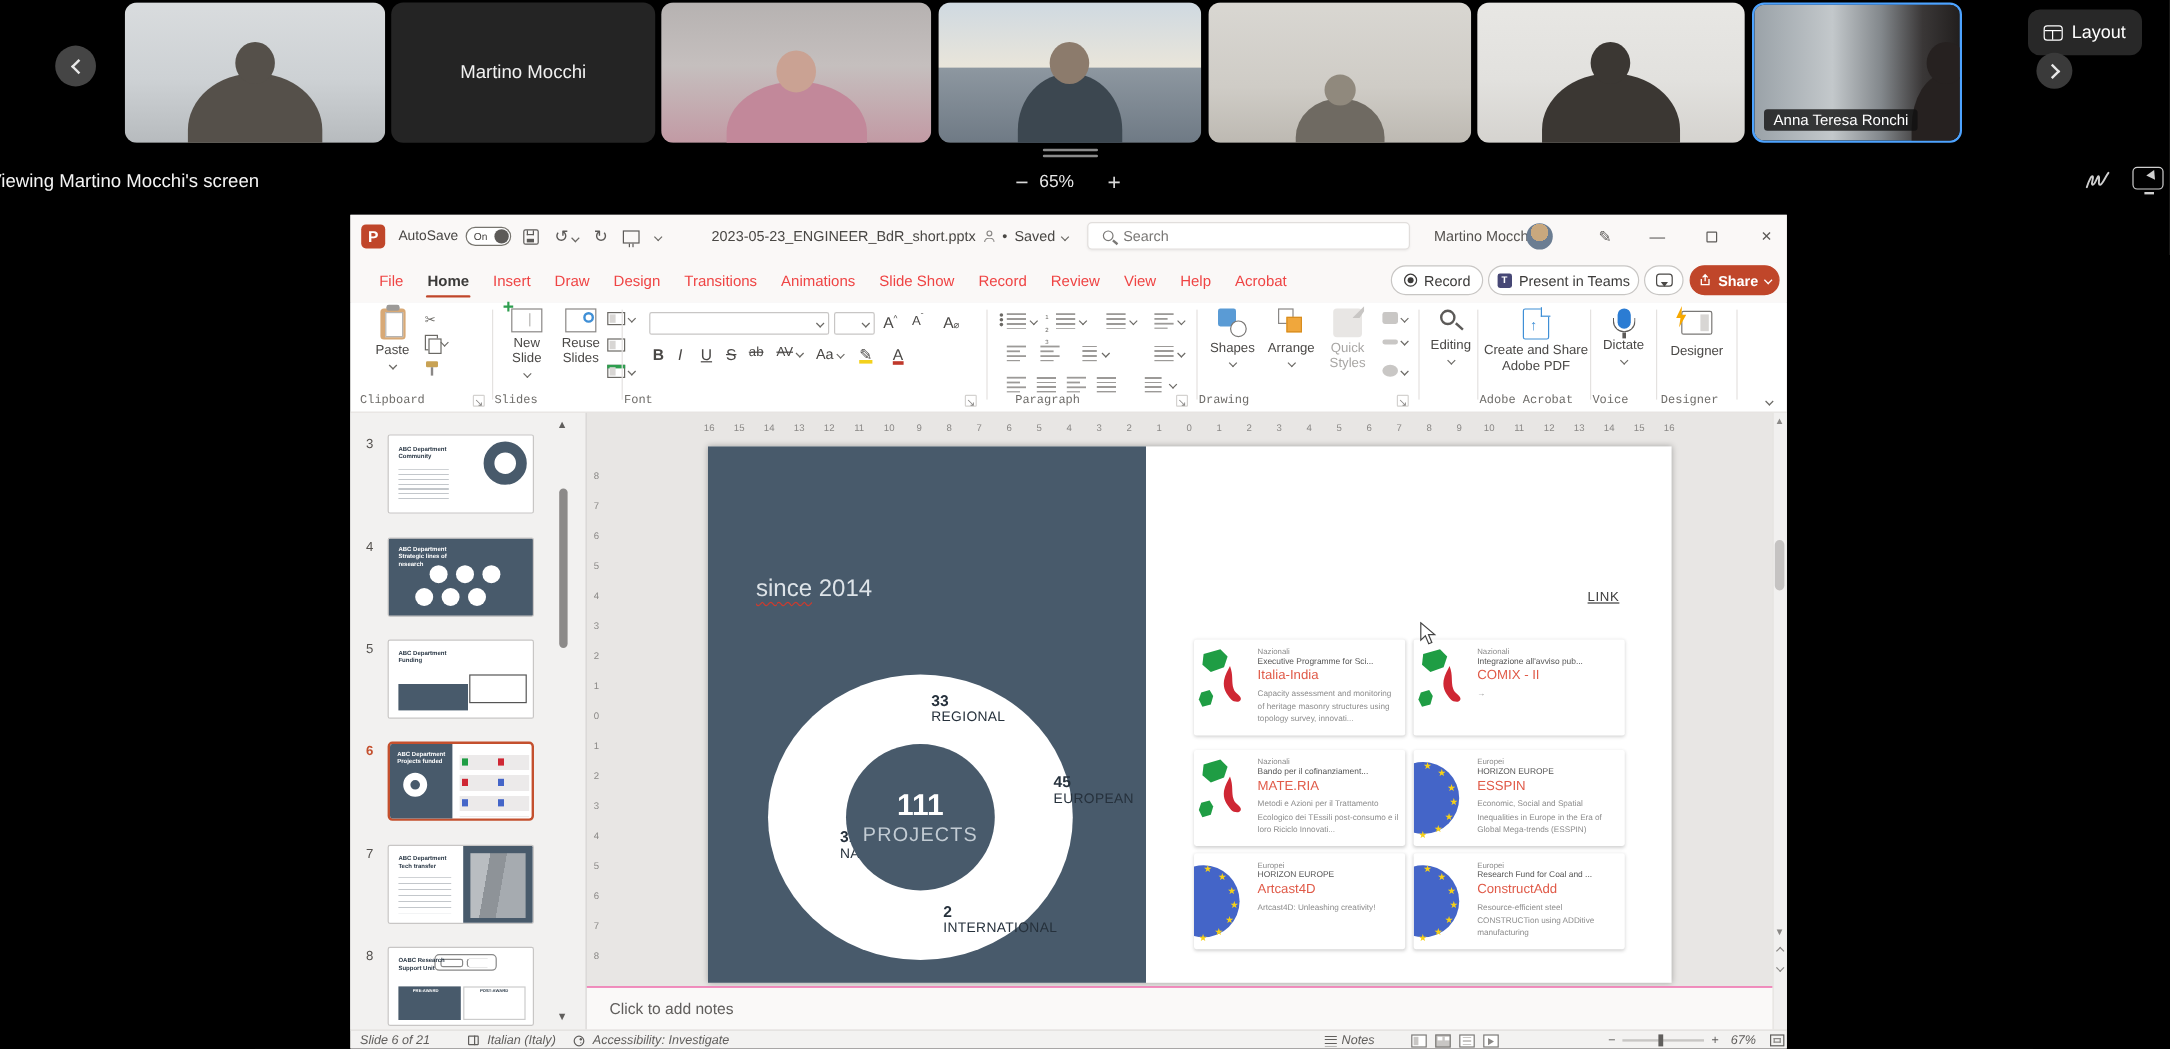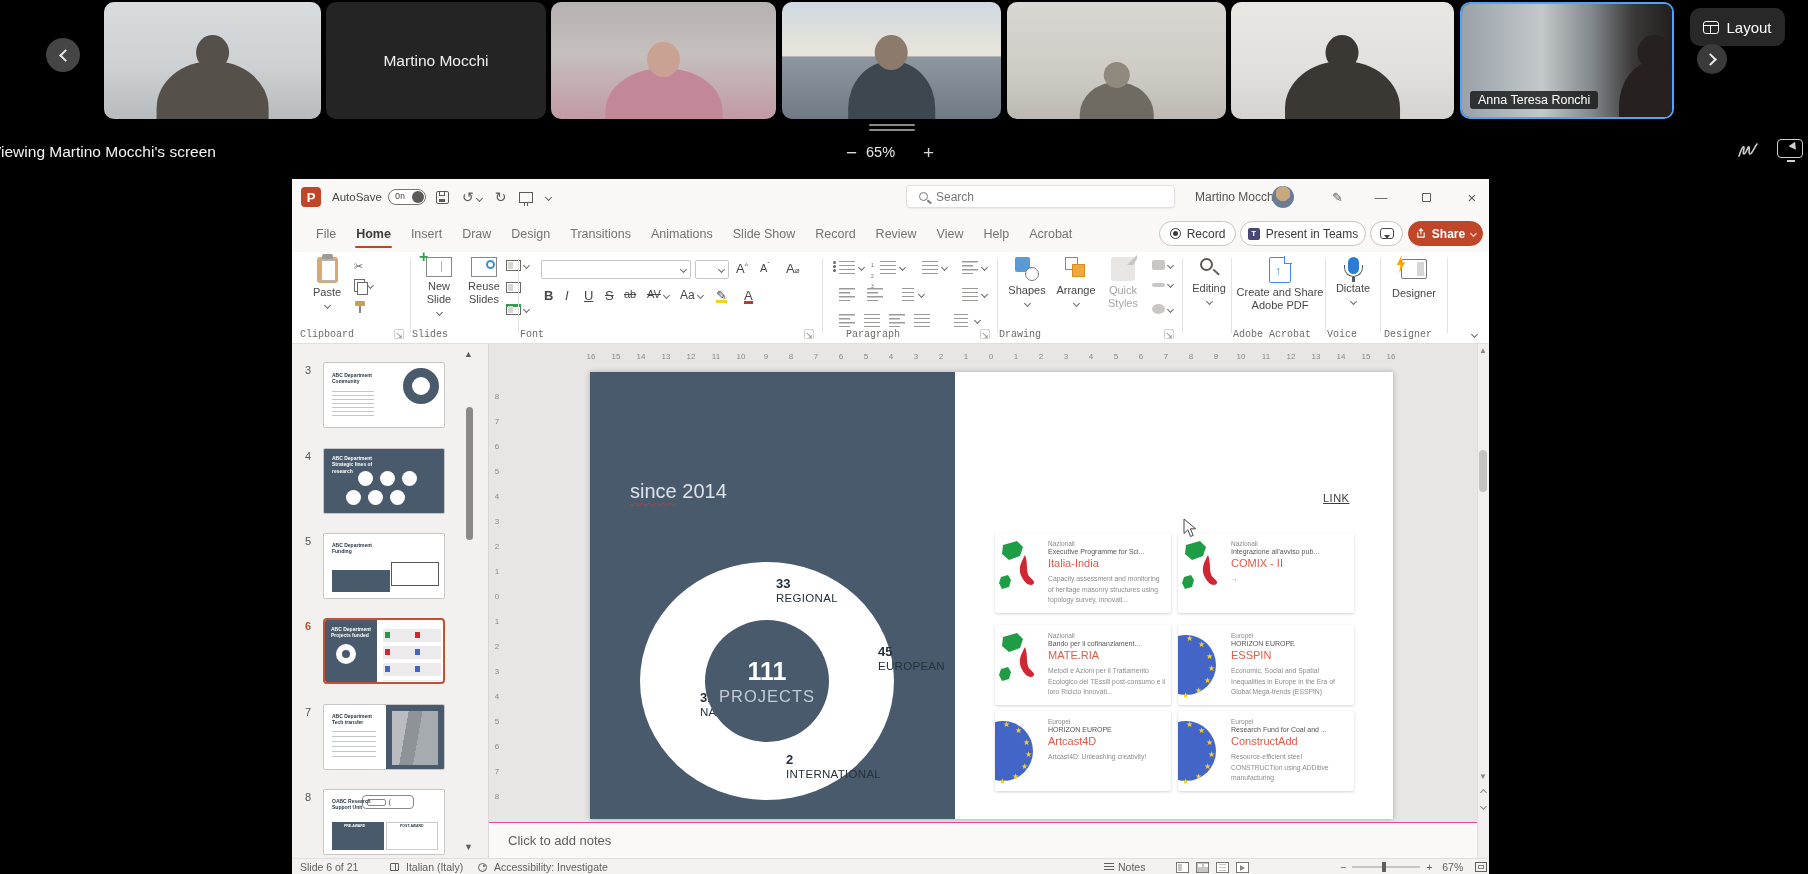--- a/index.html
+++ b/index.html
@@ -61,21 +61,21 @@
         border:4px solid transparent;border-top:7px solid #cfcfcf;transform:rotate(-35deg);}
 
   
   #ppt{position:absolute;left:292px;top:179px;width:1197px;height:695px;background:#e8e6e4;color:#3b3a39;}
   #titlebar{position:absolute;left:0;top:0;right:0;height:36px;background:#faf8f7;}
   .tb-item{position:absolute;top:0;height:36px;display:flex;align-items:center;font-size:11.5px;color:#484644;}
   #ppt-logo{left:9px;} #ppt-logo .lg{width:20px;height:20px;background:#c0462a;border-radius:4px;color:#fff;
         font-weight:bold;font-size:13px;display:flex;align-items:center;justify-content:center;}
   #autosave{left:40px;gap:6px;}
   .toggle{width:38px;height:16px;border:1px solid #77756f;border-radius:9px;position:relative;
-        font-size:8.5px;display:flex;align-items:center;padding-left:6px;color:#484644;background:#fff;font-family:Liberation Mono, monospace;}
+        font-size:8.5px;display:flex;align-items:center;padding-left:6px;color:#484644;background:#fff;}
   .toggle .knob{position:absolute;right:1px;top:1px;width:12px;height:12px;border-radius:50%;background:#5c5a58;}
   #qat{left:144px;gap:13px;color:#5c5a58;}
   .saveic{width:13px;height:13px;border:1.4px solid #5c5a58;border-radius:2px;position:relative;}
   .saveic::before{content:"";position:absolute;left:2px;top:0;width:6px;height:4px;border:1px solid #5c5a58;border-top:none;}
   .saveic::after{content:"";position:absolute;left:2px;bottom:1px;width:6px;height:3px;background:#5c5a58;}
   .uglyph{font-size:14px;color:#5c5a58;}
   .showic{width:14px;height:11px;border:1.4px solid #5c5a58;position:relative;}
   .showic::after{content:"";position:absolute;left:4px;bottom:-4px;width:4px;height:3px;border-left:1px solid #5c5a58;border-right:1px solid #5c5a58;}
   .cv{display:inline-block;width:5px;height:5px;border-right:1.3px solid #6b6965;border-bottom:1.3px solid #6b6965;
         transform:rotate(45deg);vertical-align:middle;}
@@ -94,21 +94,21 @@
         background:radial-gradient(circle at 50% 35%,#c9a87e 0 40%,#6b7d92 41%);}
   #tb-pen{left:1040px;font-size:13px;color:#5c5a58;}
   .winctl{position:absolute;top:0;width:34px;height:36px;display:flex;align-items:center;justify-content:center;
         color:#5c5a58;font-size:13px;cursor:pointer;background:none;border:none;}
   #win-min{left:1072px;} #win-restore{left:1117px;} #win-close{left:1163px;font-size:15px;}
   .restoreic{width:9px;height:9px;border:1.2px solid #5c5a58;border-radius:1px;}
 
   
   #tabrow{position:absolute;left:0;top:36px;right:0;height:37px;background:#faf8f7;}
   #tabs{position:absolute;left:14px;top:0;height:37px;display:flex;}
-  .tab{position:relative;padding:0 10px;display:flex;align-items:center;font-size:12.5px;color:#737373;cursor:pointer;}
+  .tab{position:relative;padding:0 10px;display:flex;align-items:center;font-size:12.5px;color:#ef4444;cursor:pointer;}
   .tab.active{font-weight:bold;color:#3b3a39;}
   .tab.active::after{content:"";position:absolute;left:9px;right:9px;bottom:4px;height:2.5px;background:var(--accent,#b7472a);border-radius:2px;}
   .pill{position:absolute;top:6px;height:25px;border:1px solid #c8c6c4;border-radius:13px;background:#fff;
         display:flex;align-items:center;justify-content:center;gap:6px;font-size:12px;color:#3b3a39;cursor:pointer;}
   #btn-record{left:867px;width:77px;}
   .recdot{width:11px;height:11px;border:1.4px solid #3b3a39;border-radius:50%;position:relative;}
   .recdot::after{content:"";position:absolute;inset:2px;background:#3b3a39;border-radius:50%;}
   #btn-present{left:948px;width:126px;}
   .teamsic{width:12px;height:12px;background:#464775;border-radius:2px;color:#fff;font-size:8px;font-weight:bold;
         display:flex;align-items:center;justify-content:center;}
@@ -259,21 +259,21 @@
   
   #main-scroll-track{position:absolute;right:0;top:0;width:12px;bottom:0;background:#f1f0ef;border-left:1px solid #e1dfdd;}
   #main-scroll-thumb{position:absolute;right:2px;top:106px;width:8px;height:42px;background:#c5c3c2;border-radius:4px;}
   .sarrow{position:absolute;right:1px;font-size:8px;color:#8a8886;width:10px;text-align:center;}
 
   
   #notes{position:absolute;left:197px;right:12px;top:478px;height:36px;background:#faf9f8;border-top:1px solid #ec4899;}
   #notes .ph{position:absolute;left:19px;top:10px;font-size:13px;color:#605e5c;}
   #statusbar{position:absolute;left:0;right:0;bottom:0;height:16px;background:#f3f2f1;
         border-top:1px solid #e1dfdd;font-size:10.5px;color:#605e5c;}
-  .sb{position:absolute;top:1px;display:flex;align-items:center;gap:4px;height:14px;}
+  .sb{position:absolute;top:1px;display:flex;align-items:center;gap:4px;height:14px;font-style:italic;}
   .bookic{width:9px;height:8px;border:1px solid #605e5c;border-radius:1px;position:relative;}
   .bookic::after{content:"";position:absolute;left:4px;top:-1px;bottom:-1px;width:1px;background:#605e5c;}
   .a11yic{width:9px;height:9px;border:1px solid #605e5c;border-radius:50%;position:relative;}
   .a11yic::after{content:"";position:absolute;left:3.5px;top:1.5px;width:2px;height:2px;border-radius:50%;background:#605e5c;box-shadow:0 3px 0 -0.5px #605e5c;}
   .notesic{width:10px;height:9px;background:repeating-linear-gradient(#605e5c 0 1px,transparent 1px 3px);}
   .viewic{width:13px;height:11px;border:1px solid #7a7876;background:#fff;position:relative;cursor:pointer;}
   .viewic.v1::after{content:"";position:absolute;left:1px;top:1px;width:4px;bottom:1px;background:#c8c6c4;}
   .viewic.v2{background:linear-gradient(#fff 0 0) 1px 1px/4px 3px no-repeat,linear-gradient(#fff 0 0) 7px 1px/4px 3px no-repeat,#c8c6c4;}
   .viewic.v3::after{content:"";position:absolute;inset:1px 2px;background:repeating-linear-gradient(#c8c6c4 0 1px,transparent 1px 3px);}
   .viewic.v4::after{content:"";position:absolute;left:3px;top:2px;border:3px solid transparent;border-left:5px solid #8a8886;}
@@ -314,21 +314,21 @@
       <div class="tile t5" style="left: 1007px; width: 219px;">
     <div class="scene"></div>
     <div class="person"></div>
 
   </div>
       <div class="tile t6" style="left: 1231px; width: 223px;">
     <div class="scene"></div>
     <div class="person"></div>
 
   </div>
-      <div class="tile t7" style="left: 1460px; width: 214px;">
+      <div class="tile t7" style="left: 1460px; width: 175px;">
     <div class="scene"></div>
     <div class="person"></div>
     <div class="chip">Anna Teresa Ronchi</div>
   </div>
     </div>
   <button id="layout-btn">
     <span class="gridic"></span>
     <span>Layout</span>
   </button>
   <div class="nav-circle" style="left:1697px;top:44px;width:30px;height:30px;background:#3a3a3a;">
@@ -361,20 +361,27 @@
         <span class="toggle">
           <span>On</span>
           <span class="knob"></span>
         </span>
       </div>
       <div class="tb-item" id="qat">
         <span class="saveic"></span>
         <span class="uglyph">↺<span class="cv" style="margin-left:3px;"></span></span>
         <span class="uglyph">↻</span>
         <span class="showic"></span>
+        <span class="cv"></span>
+      </div>
+      <div class="tb-item" id="filename">
+        <span>2023-05-23_ENGINEER_BdR_short.pptx</span>
+        <span class="personic"></span>
+        <span>•</span>
+        <span>Saved</span>
         <span class="cv"></span>
       </div>
       <div id="searchbox">
         <span class="mag"></span>
         <span>Search</span>
       </div>
       <div class="tb-item" id="tb-user">Martino Mocchi</div>
       <div id="tb-avatar"></div>
       <div class="tb-item" id="tb-pen">✎</div>
       <button class="winctl" id="win-min">—</button>

